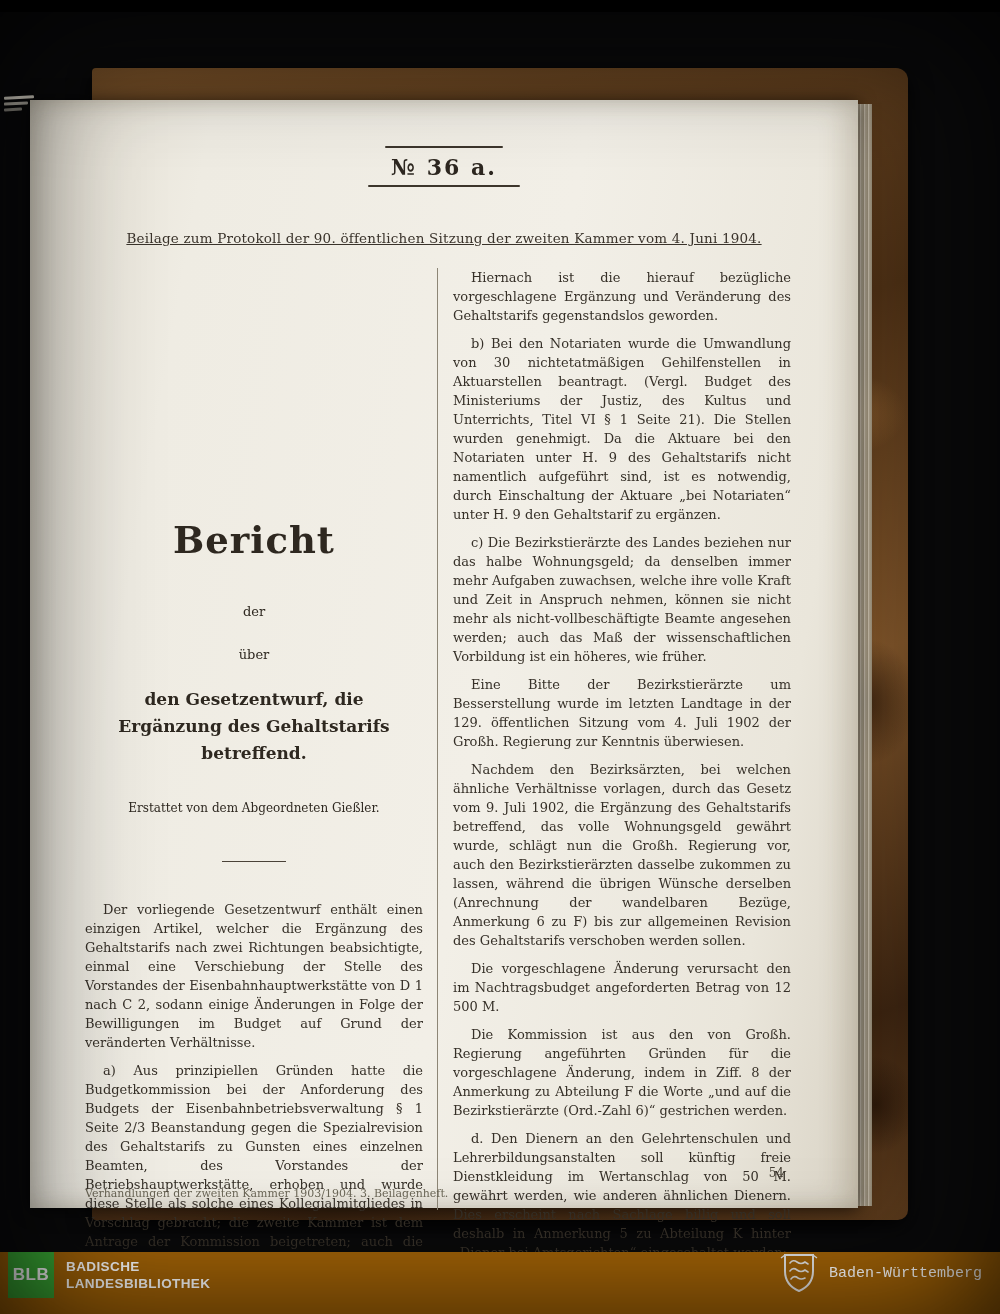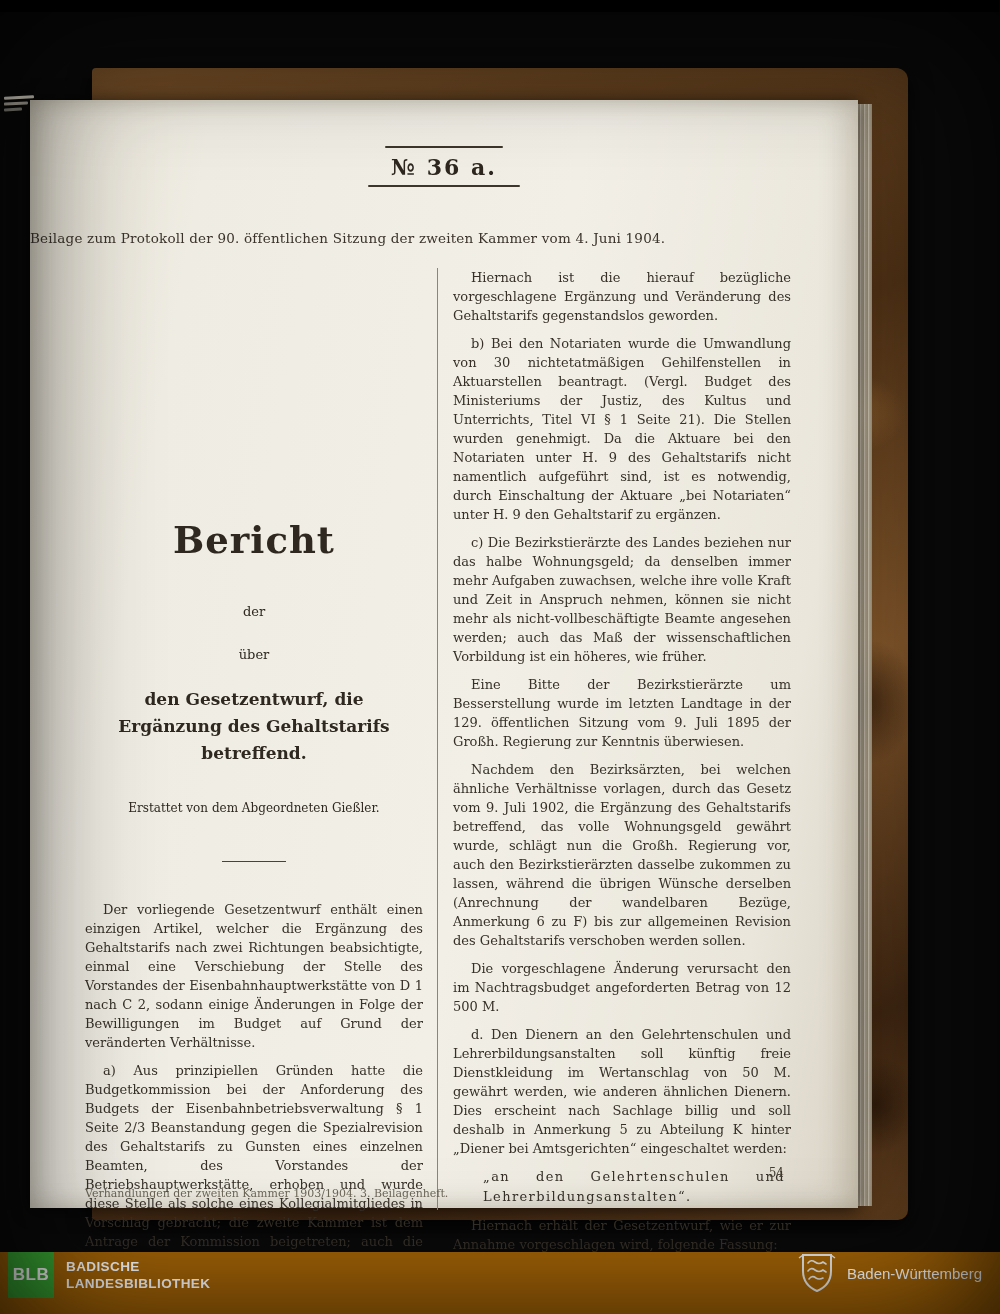--- a/index.html
+++ b/index.html
@@ -39,22 +39,22 @@
     box-shadow: 0 2px 16px rgba(0,0,0,.65), inset -14px 0 26px rgba(90,70,40,.18), inset 10px 0 18px rgba(80,70,50,.12);
     color:#352e26; }
 
   
   .doc-header { position:absolute; top:46px; left:0; width:100%; text-align:center; }
   .orn-rule { height:2px; background:#3d362c; margin:0 auto; border-radius:1px; }
   .orn-rule.top { width:118px; margin-bottom:6px; }
   .orn-rule.bottom { width:152px; margin-top:5px; }
   .doc-number { font-size:22px; font-weight:bold; letter-spacing:2px; color:#2d2720; }
 
-  .subtitle { position:absolute; top:130px; left:0; width:100%; 
-    font-size:13.5px; color:#3a332b; letter-spacing:.2px; }
+  .subtitle { position:absolute; top:130px; left:0; width:100%; text-align:center;
+    font-size:13.5px; color:#3a332b; letter-spacing:.2px;text-decoration:underline; }
 
   
   .columns { position:absolute; left:55px; top:168px; width:706px; height:945px; }
   .col { position:absolute; top:0; height:100%; }
   .col.left  { left:0; width:338px; }
   .col.right { left:368px; width:338px; }
   .col-divider { position:absolute; left:352px; top:0; width:1px; height:942px; background:#8d8676; }
 
   .para { font-size:13px; line-height:19px; text-align:justify; text-indent:18px;
     margin-bottom:9px; color:#363028; hyphens:auto; }
@@ -79,21 +79,21 @@
 
   
   .viewer-bar { position:absolute; left:0; bottom:0; width:100%; height:74px; background:#a16207;
     display:flex; align-items:flex-start; justify-content:space-between;
     font-family:"Liberation Sans", sans-serif; }
   .brand-left { display:flex; align-items:center; gap:12px; padding-left:8px; }
   .blb-logo { width:46px; height:46px; display:flex; align-items:center; justify-content:center;
     color:#fff; font-weight:bold; font-size:17px; letter-spacing:.5px; }
   .lib-name { display:flex; flex-direction:column; color:#fff; font-weight:bold;
     font-size:13.5px; line-height:17px; letter-spacing:.4px; }
-  .brand-right { display:flex; align-items:center; gap:10px; padding-right:18px; color:#fff; font-size:15px; }
+  .brand-right { display:flex; align-items:center; gap:10px; padding-right:18px; color:#fff; font-size:15px;font-family:Liberation Mono, monospace; }
   .coat-of-arms { flex:0 0 auto; }
 </style>
 </head>
 <body>
 
 <div class="stage">
 
   <div class="book-cover"></div>
   <div class="page-edge-stack"></div>
   <div class="corner-edges">
@@ -125,23 +125,24 @@
           <div class="small-rule"></div>
         </div>
         <p class="para">Der vorliegende Gesetzentwurf enthält einen einzigen Artikel, welcher die Ergänzung des Gehaltstarifs nach zwei Richtungen beabsichtigte, einmal eine Verschiebung der Stelle des Vorstandes der Eisenbahnhauptwerkstätte von D 1 nach C 2, sodann einige Änderungen in Folge der Bewilligungen im Budget auf Grund der veränderten Verhältnisse.</p>
         <p class="para">a) Aus prinzipiellen Gründen hatte die Budgetkommission bei der Anforderung des Budgets der Eisenbahnbetriebsverwaltung § 1 Seite 2/3 Beanstandung gegen die Spezialrevision des Gehaltstarifs zu Gunsten eines einzelnen Beamten, des Vorstandes der Betriebshauptwerkstätte, erhoben und wurde diese Stelle als solche eines Kollegialmitgliedes in Vorschlag gebracht; die zweite Kammer ist dem Antrage der Kommission beigetreten; auch die Großh. Regierung hat sich damit einverstanden erklärt (vergl. Bericht des Abg. Dr. Wilckens über das Spezialbudget der Verkehrsanstalten Seite 9).</p>
       </div>
 
       <div class="col right">
         <p class="para">Hiernach ist die hierauf bezügliche vorgeschlagene Ergänzung und Veränderung des Gehaltstarifs gegenstandslos geworden.</p>
         <p class="para">b) Bei den Notariaten wurde die Umwandlung von 30 nichtetatmäßigen Gehilfenstellen in Aktuarstellen beantragt. (Vergl. Budget des Ministeriums der Justiz, des Kultus und Unterrichts, Titel VI § 1 Seite 21). Die Stellen wurden genehmigt. Da die Aktuare bei den Notariaten unter H. 9 des Gehaltstarifs nicht namentlich aufgeführt sind, ist es notwendig, durch Einschaltung der Aktuare „bei Notariaten“ unter H. 9 den Gehaltstarif zu ergänzen.</p>
         <p class="para">c) Die Bezirkstierärzte des Landes beziehen nur das halbe Wohnungsgeld; da denselben immer mehr Aufgaben zuwachsen, welche ihre volle Kraft und Zeit in Anspruch nehmen, können sie nicht mehr als nicht-vollbeschäftigte Beamte angesehen werden; auch das Maß der wissenschaftlichen Vorbildung ist ein höheres, wie früher.</p>
-        <p class="para">Eine Bitte der Bezirkstierärzte um Besserstellung wurde im letzten Landtage in der 129. öffentlichen Sitzung vom 9. Juli 1895 der Großh. Regierung zur Kenntnis überwiesen.</p>
+        <p class="para">Eine Bitte der Bezirkstierärzte um Besserstellung wurde im letzten Landtage in der 129. öffentlichen Sitzung vom 4. Juli 1902 der Großh. Regierung zur Kenntnis überwiesen.</p>
         <p class="para">Nachdem den Bezirksärzten, bei welchen ähnliche Verhältnisse vorlagen, durch das Gesetz vom 9. Juli 1902, die Ergänzung des Gehaltstarifs betreffend, das volle Wohnungsgeld gewährt wurde, schlägt nun die Großh. Regierung vor, auch den Bezirkstierärzten dasselbe zukommen zu lassen, während die übrigen Wünsche derselben (Anrechnung der wandelbaren Bezüge, Anmerkung 6 zu F) bis zur allgemeinen Revision des Gehaltstarifs verschoben werden sollen.</p>
         <p class="para">Die vorgeschlagene Änderung verursacht den im Nachtragsbudget angeforderten Betrag von 12 500 M.</p>
+        <p class="para">Die Kommission ist aus den von Großh. Regierung angeführten Gründen für die vorgeschlagene Änderung, indem in Ziff. 8 der Anmerkung zu Abteilung F die Worte „und auf die Bezirkstierärzte (Ord.-Zahl 6)“ gestrichen werden.</p>
         <p class="para">d. Den Dienern an den Gelehrtenschulen und Lehrerbildungsanstalten soll künftig freie Dienstkleidung im Wertanschlag von 50 M. gewährt werden, wie anderen ähnlichen Dienern. Dies erscheint nach Sachlage billig und soll deshalb in Anmerkung 5 zu Abteilung K hinter „Diener bei Amtsgerichten“ eingeschaltet werden:</p>
         <p class="para quote">„an den Gelehrtenschulen und Lehrerbildungsanstalten“.</p>
         <p class="para">Hiernach erhält der Gesetzentwurf, wie er zur Annahme vorgeschlagen wird, folgende Fassung:</p>
       </div>
     </div>
 
     <div class="pg-footer-left">Verhandlungen der zweiten Kammer 1903/1904. 3. Beilagenheft.</div>
     <div class="pg-footer-right">54</div>
   </div>
 

